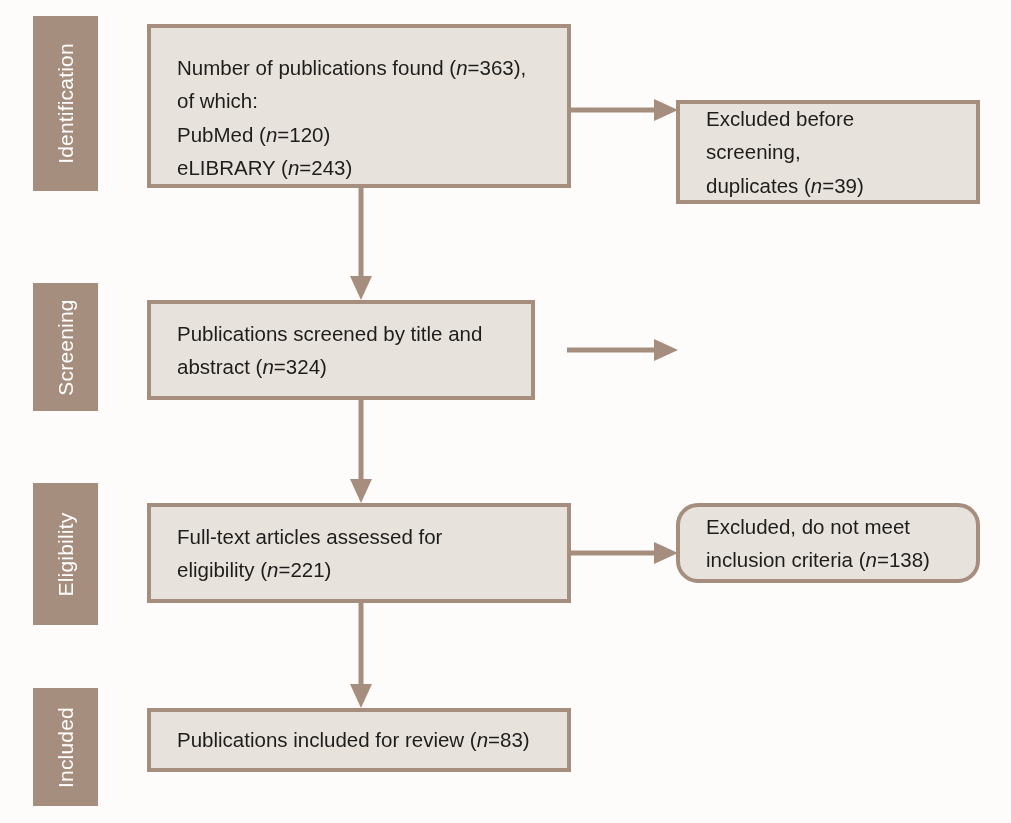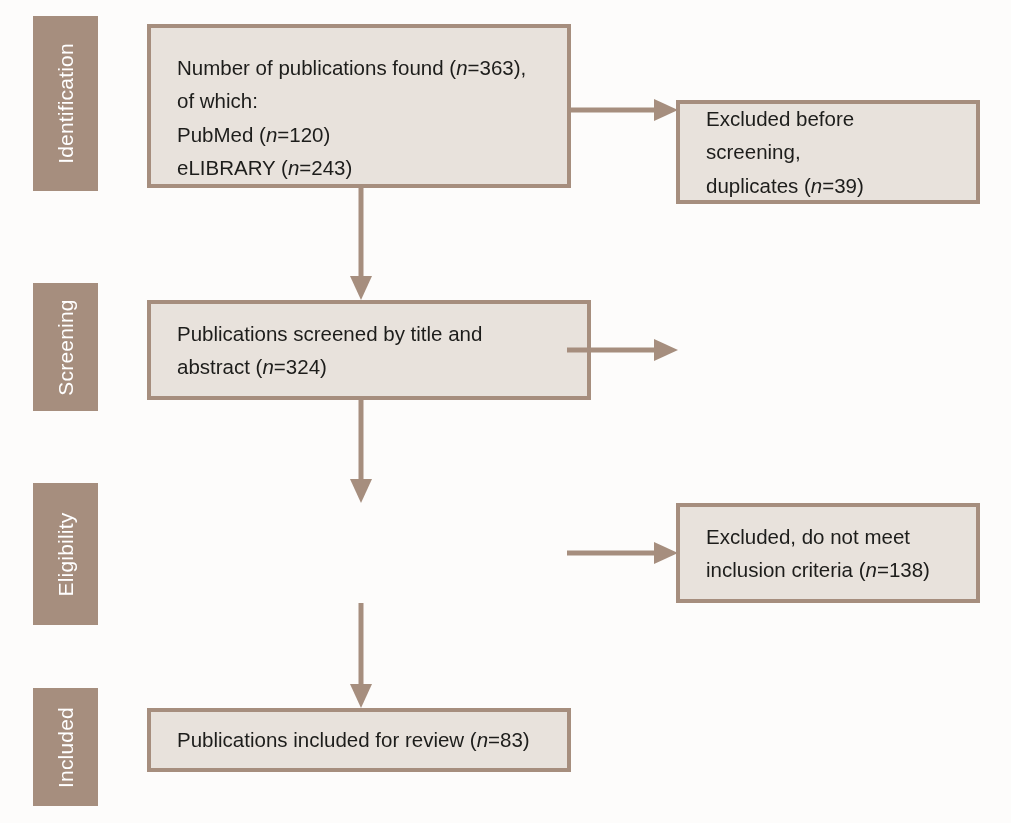--- a/index.html
+++ b/index.html
@@ -86,35 +86,38 @@
   </div>
 
   <div class="stage-bar" style="left:33px; top:688px; width:65px; height:118px;">
     <span class="stage-label">Included</span>
   </div>
 
   <div class="flow-box multiline" style="left:147px; top:24px; width:424px; height:164px;align-items:flex-end;">
     <div class="box-text">Number of publications found (<i>n</i>=363),<br>of which:<br>PubMed (<i>n</i>=120)<br>eLIBRARY (<i>n</i>=243)</div>
   </div>
 
-  <div class="flow-box multiline" style="left:147px; top:300px; width:444px; height:100px;">
+  <div class="flow-box multiline" style="left:147px; top:300px; width:388px; height:100px;">
     <div class="box-text">Publications screened by title and<br>abstract (<i>n</i>=324)</div>
   </div>
 
+  <div class="flow-box multiline" style="left:147px; top:503px; width:424px; height:100px;">
+    <div class="box-text">Full-text articles assessed for<br>eligibility (<i>n</i>=221)</div>
+  </div>
 
   <div class="flow-box" style="left:147px; top:708px; width:424px; height:64px;">
     <div class="box-text">Publications included for review (<i>n</i>=83)</div>
   </div>
 
   <div class="flow-box multiline" style="left:676px; top:58px; width:304px; height:104px;margin-top:42px;">
     <div class="box-text">Excluded before screening,<br>duplicates (<i>n</i>=39)</div>
   </div>
 
 
-  <div class="flow-box multiline" style="left:676px; top:503px; width:304px; height:100px;">
+  <div class="flow-box multiline" style="left:676px; top:503px; width:304px; height:80px;border-radius:22px;">
     <div class="box-text">Excluded, do not meet<br>inclusion criteria (<i>n</i>=138)</div>
   </div>
 
   <div class="conn" style="left:345px; top:188px; width:32px; height:114px;">
     <svg width="32" height="114" viewBox="0 0 32 114">
       <line x1="16" y1="0" x2="16" y2="96" stroke="#a68e7e" stroke-width="5"></line>
       <polygon points="16,112 5,88 27,88" fill="#a68e7e"></polygon>
     </svg>
   </div>
 

